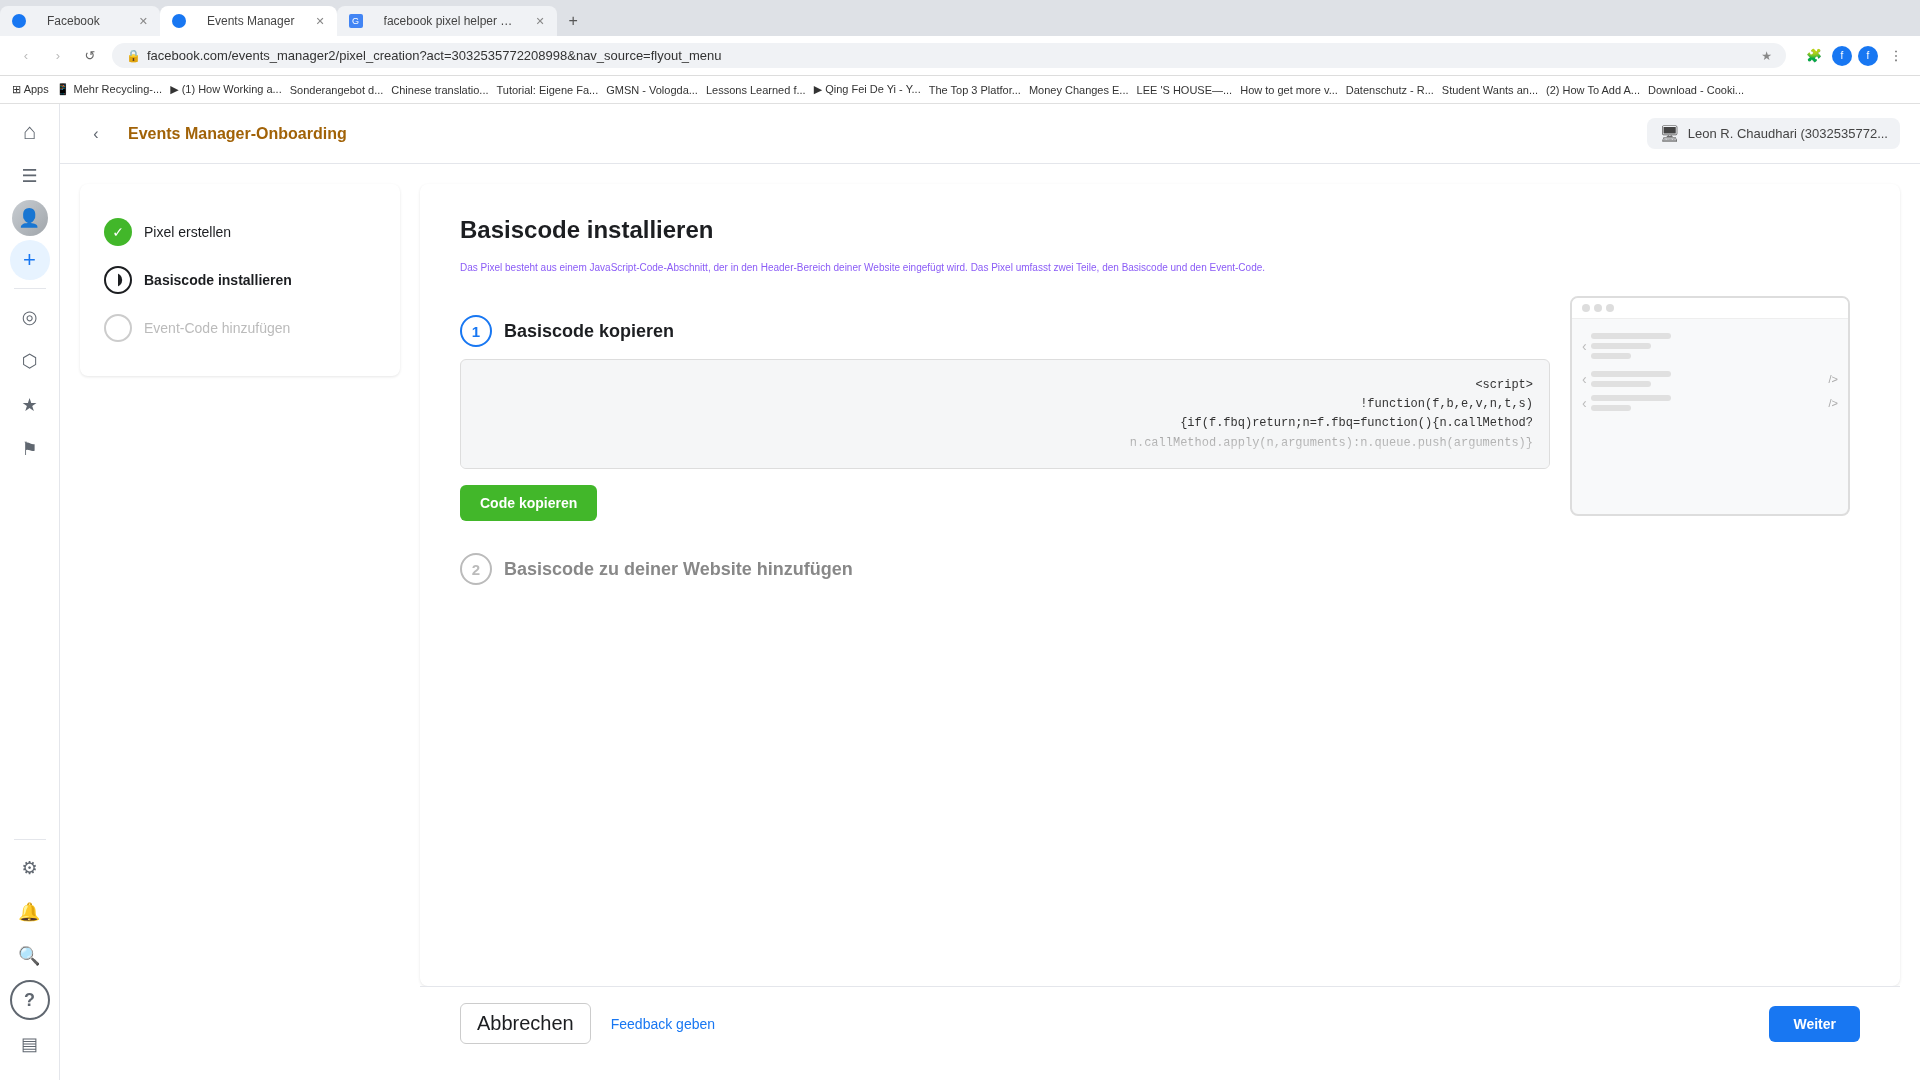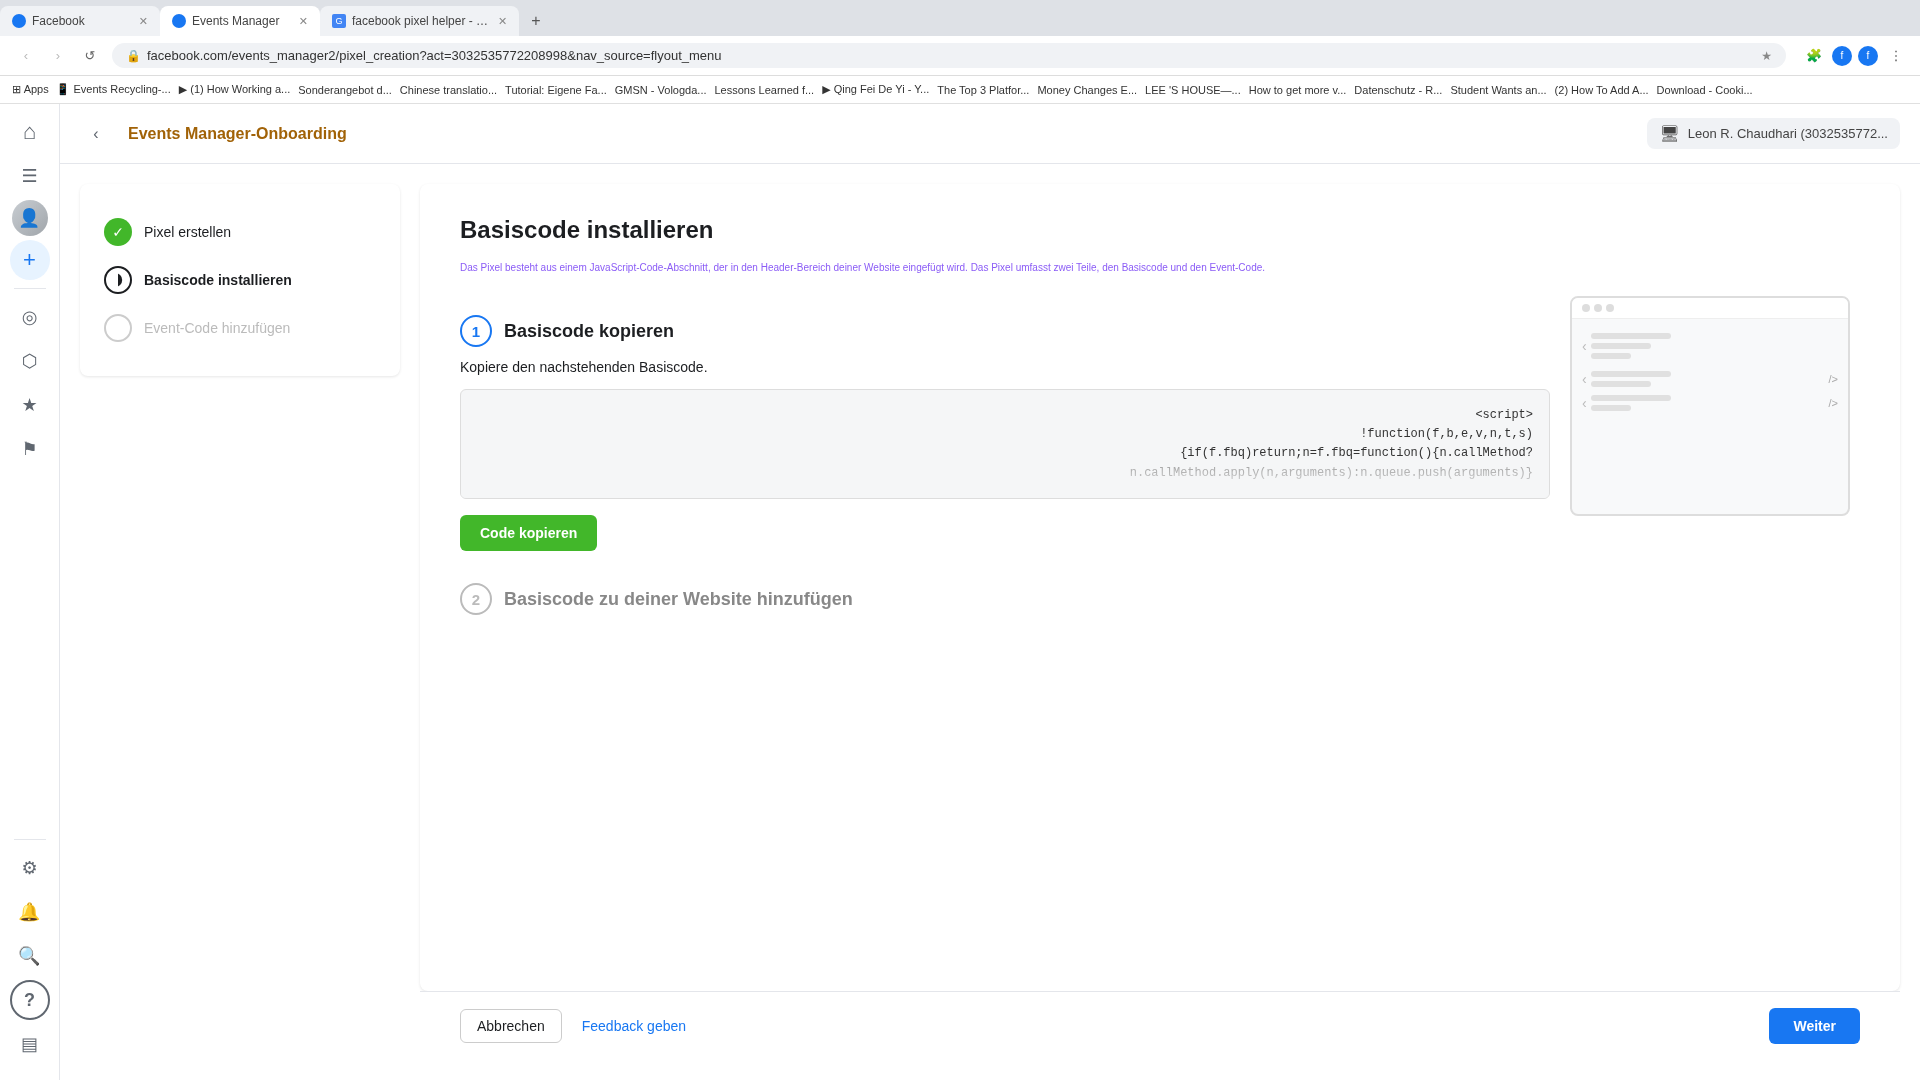--- a/index.html
+++ b/index.html
@@ -1,21 +1,21 @@
 <!DOCTYPE html>
 <html><head>
   <meta charset="utf-8">
   <style>
     * { box-sizing: border-box; margin: 0; padding: 0; }
     body { font-family: -apple-system, BlinkMacSystemFont, 'Segoe UI', Helvetica, Arial, sans-serif; background: #f0f2f5; font-size: 14px; color: #1c1e21; }
 
     
     .browser-chrome { background: #dee1e6; width: 1920px; min-height: 1080px; display: flex; flex-direction: column; }
     .tab-bar { background: #dee1e6; display: flex; align-items: flex-end; padding: 6px 0 0 0; height: 36px; }
-    .tab { display: flex; align-items: center; padding: 0 12px; height: 30px; background: #f0f2f5; border-radius: 8px 8px 0 0; font-size: 12px; color: #444; gap: 6px; min-width: 160px; max-width: 220px; }
+    .tab { display: flex; align-items: center; padding: 0 12px; height: 30px; background: #f0f2f5; border-radius: 8px 8px 0 0; font-size: 12px; color: #444; gap: 21px; min-width: 160px; max-width: 220px; }
     .tab.active { background: #fff; }
     .tab .tab-close { margin-left: auto; font-size: 11px; color: #888; cursor: pointer; }
     .tab.new-tab { background: transparent; min-width: 36px; }
 
     .address-bar-row { background: #fff; display: flex; align-items: center; padding: 6px 12px; gap: 8px; border-bottom: 1px solid #ddd; height: 40px; }
     .nav-btns { display: flex; gap: 4px; align-items: center; }
     .nav-btn { width: 28px; height: 28px; border-radius: 50%; display: flex; align-items: center; justify-content: center; cursor: pointer; color: #666; font-size: 13px; }
     .nav-btn.disabled { color: #bbb; cursor: default; }
     .address-box { flex: 1; background: #f0f2f5; border-radius: 20px; padding: 5px 14px; font-size: 13px; color: #333; display: flex; align-items: center; gap: 6px; }
     .address-text { flex: 1; }
@@ -87,21 +87,21 @@
     .preview-title-bar { background: #fff; border-bottom: 1px solid #eee; display: flex; align-items: center; gap: 4px; padding: 6px 10px; }
     .preview-dot { width: 8px; height: 8px; border-radius: 50%; background: #ddd; }
     .preview-content { padding: 14px 10px; display: flex; gap: 8px; }
     .preview-line { height: 6px; background: #e0e0e0; border-radius: 3px; }
     .preview-line.short { width: 40px; }
     .preview-line.medium { width: 60px; }
     .preview-line.long { width: 80px; }
 
     
     .bottom-bar { background: #fff; border-top: 1px solid #e4e6eb; padding: 16px 40px; display: flex; align-items: center; gap: 20px; }
-    .cancel-btn { background: #fff; border: 1px solid #ccc; border-radius: 6px; padding: 8px 16px; font-size: 14px; cursor: pointer; color: #1c1e21; }
+    .cancel-btn { background: #fff; border: 1px solid #ccc; border-radius: 6px; padding: 8px 16px; font-size: 20px; cursor: pointer; color: #1c1e21; }
     .feedback-btn { background: transparent; border: none; color: #1877f2; font-size: 14px; cursor: pointer; font-weight: 500; }
     .weiter-btn { margin-left: auto; background: #1877f2; color: #fff; border: none; border-radius: 6px; padding: 10px 24px; font-size: 14px; font-weight: 600; cursor: pointer; }
   </style>
 </head>
 <body>
 
 <div class="browser-chrome">
 
   <div class="tab-bar">
     <div class="tab">
@@ -136,21 +136,21 @@
     <div class="browser-actions">
       <div class="browser-action-btn">🧩</div>
       <div class="browser-action-btn" style="width:20px;height:20px;background:#1877f2;border-radius:50%;color:#fff;font-size:10px;display:flex;align-items:center;justify-content:center;">f</div>
       <div class="browser-action-btn" style="width:20px;height:20px;background:#1877f2;border-radius:50%;color:#fff;font-size:10px;display:flex;align-items:center;justify-content:center;">f</div>
       <div class="browser-action-btn">⋮</div>
     </div>
   </div>
 
   <div class="bookmarks-bar">
     <span class="bookmark-item">⊞ Apps</span>
-    <span class="bookmark-item">📱 Events Recycling-...</span>
+    <span class="bookmark-item">📱 Mehr Recycling-...</span>
     <span class="bookmark-item">▶ (1) How Working a...</span>
     <span class="bookmark-item">Sonderangebot d...</span>
     <span class="bookmark-item">Chinese translatio...</span>
     <span class="bookmark-item">Tutorial: Eigene Fa...</span>
     <span class="bookmark-item">GMSN - Vologda...</span>
     <span class="bookmark-item">Lessons Learned f...</span>
     <span class="bookmark-item">▶ Qing Fei De Yi - Y...</span>
     <span class="bookmark-item">The Top 3 Platfor...</span>
     <span class="bookmark-item">Money Changes E...</span>
     <span class="bookmark-item">LEE 'S HOUSE—...</span>
@@ -228,21 +228,20 @@
                 <h1 class="section-title">Basiscode installieren</h1>
                 <p class="section-desc">Das Pixel besteht aus einem JavaScript-Code-Abschnitt, der in den Header-Bereich deiner Website eingefügt wird. Das Pixel umfasst zwei Teile, den Basiscode und den Event-Code.</p>
 
                 <div class="step-section">
                   <div class="step-header">
                     <div class="step-circle">
                       <span>1</span>
                     </div>
                     <h2 class="step-section-title">Basiscode kopieren</h2>
                   </div>
-                  <p class="step-sub-desc">Kopiere den nachstehenden Basiscode.</p>
                   <div class="code-box">
                     <div style="color:#606770;"></div>
                     <div>&lt;script&gt;</div>
                     <div>!function(f,b,e,v,n,t,s)</div>
                     <div>{if(f.fbq)return;n=f.fbq=function(){n.callMethod?</div>
                     <div style="color:#aaa;">n.callMethod.apply(n,arguments):n.queue.push(arguments)}</div>
                   </div>
                   <button class="copy-btn">Code kopieren</button>
                 </div>
 

